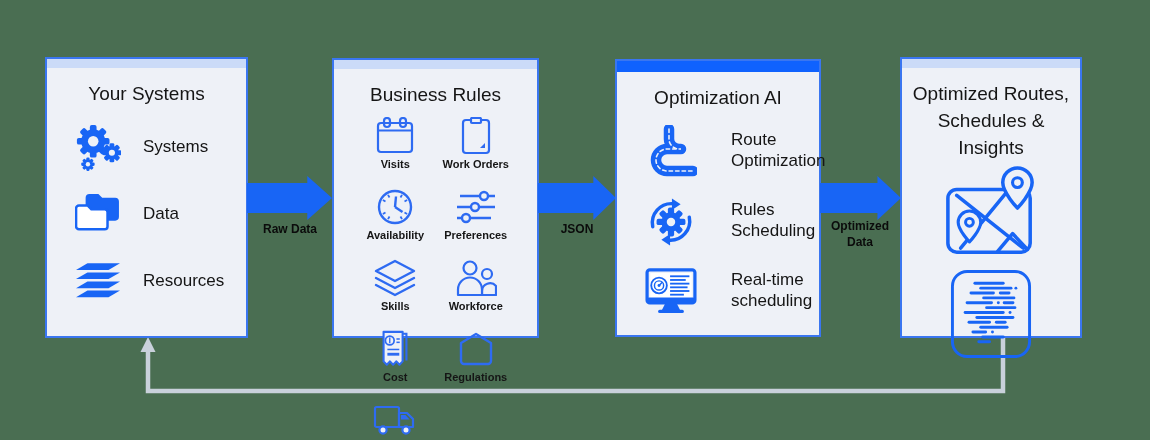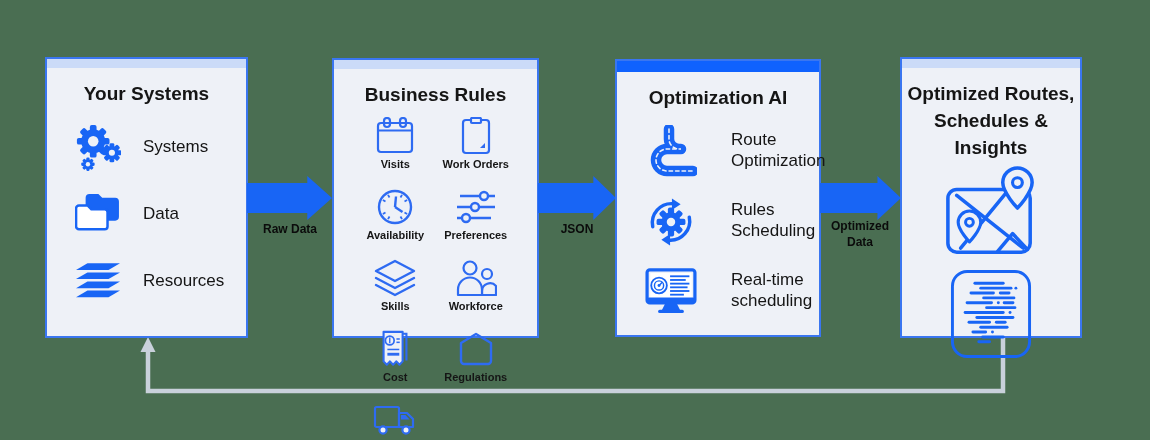--- a/index.html
+++ b/index.html
@@ -10,21 +10,21 @@
   body{background:#4A6E52;font-family:"Liberation Sans",sans-serif;color:var(--ink)}
   .canvas{position:relative;width:1150px;height:440px;background:var(--bg);overflow:hidden}
   .loop-svg{position:absolute;left:0;top:0;z-index:0}
   .panel{position:absolute;background:var(--pbg);border:2px solid var(--pborder);z-index:1}
   .p1{left:45px;top:57px;width:203px;height:281px}
   .p2{left:332px;top:58px;width:207px;height:280px}
   .p3{left:615px;top:59px;width:206px;height:278px}
   .p4{left:900px;top:57px;width:182px;height:281px}
   .strip{height:9px;background:var(--strip)}
   .strip.solid{height:11px;background:var(--solid)}
-  .ptitle{font-size:19px;font-weight:700;text-align:center;margin:13px 4px 0;line-height:1.42}
+  .ptitle{font-size:19px;font-weight:400;text-align:center;margin:13px 4px 0;line-height:1.42}
   .vrow{display:flex;align-items:center;gap:20px;padding-left:26px;height:67px}
   .p1 .rows{margin-top:6px}
   .p3 .rows{margin-top:4px}
   .p3 .vrow{height:70px;gap:32px}
   .icn{width:50px;flex:none;display:flex;align-items:center;justify-content:center}
   .p3 .icn{width:56px}
   .vlabel{font-size:17px;line-height:1.22}
   .p3 .vlabel{max-width:116px}
   .grid{display:grid;grid-template-columns:repeat(2,1fr);margin-top:6px;padding:0 21px}
   .cell{height:71px;display:flex;flex-direction:column;align-items:center}

